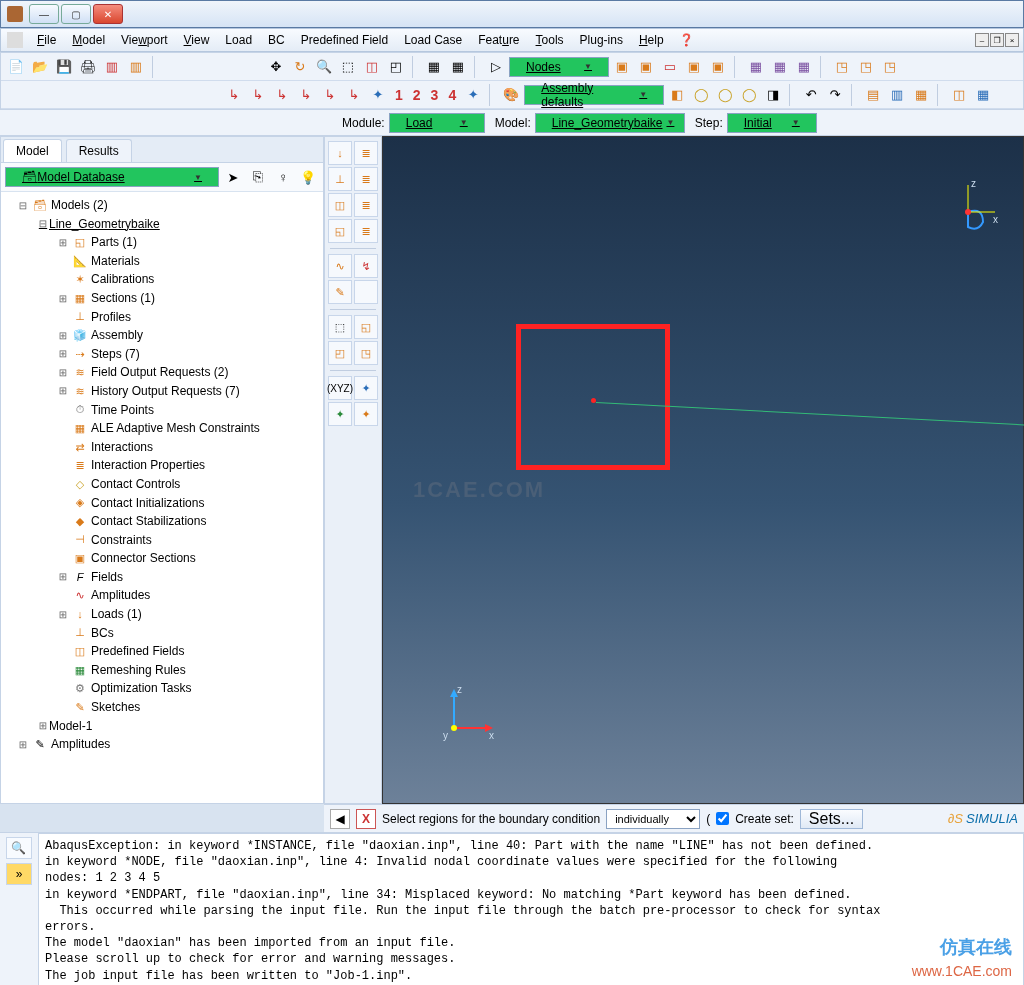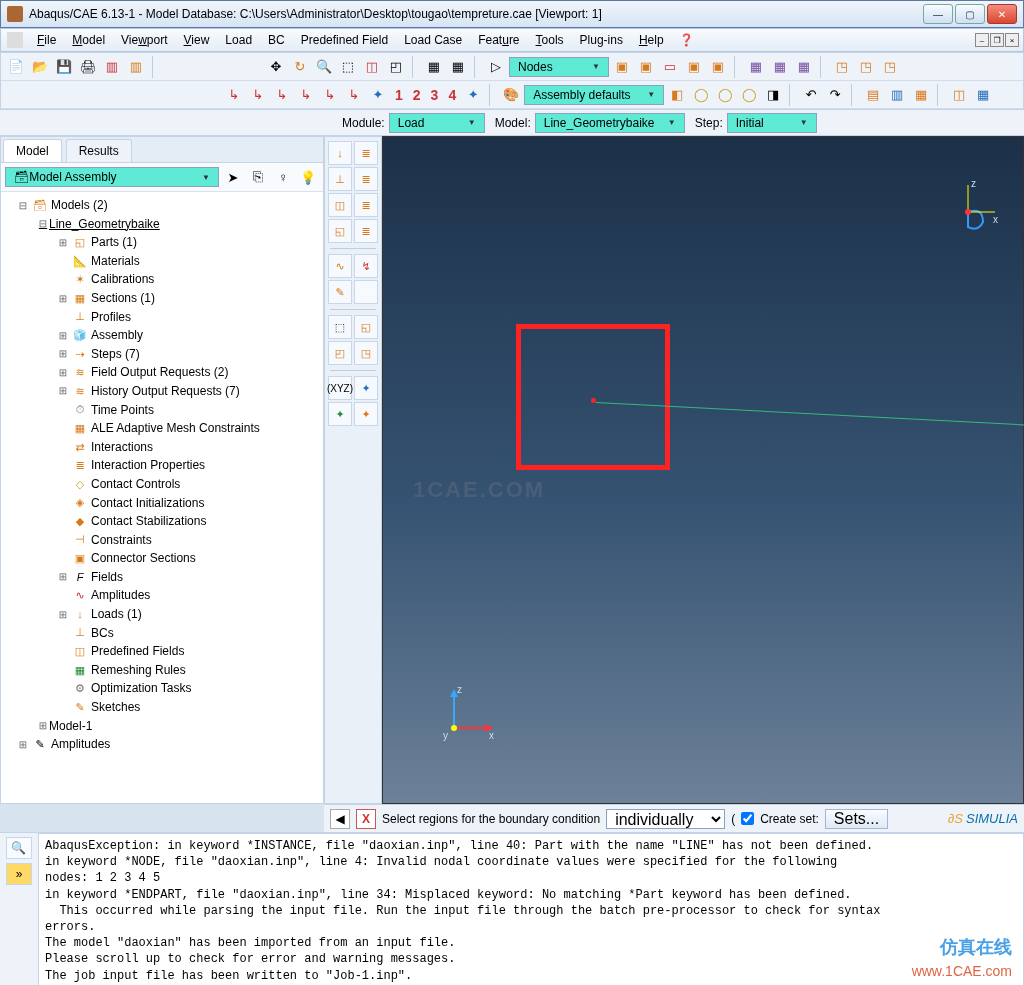--- a/index.html
+++ b/index.html
@@ -17,21 +17,21 @@
 .menubar .menuitem { padding: 18px 8px; color:#000; cursor:default; }
 .menubar .menuitem u { text-decoration: underline; }
 .menubar .small-winbtns { margin-left:auto; display:flex; gap:1px; }
 .menubar .sw { width:14px; height:14px; border:1px solid #888; background:#eee; font-size:8px; display:flex; align-items:center; justify-content:center; }
 
 .toolbars { background:#eef3fa; border:1px solid #c5d3e6; }
 .trow { display:flex; align-items:center; height:28px; padding:0 4px; gap:2px; border-bottom:1px solid #d0dced; }
 .tbtn { width:22px; height:22px; border:1px solid transparent; display:flex; align-items:center; justify-content:center; font-size:13px; }
 .tsep { width:6px; height:22px; border-left:1px solid #c0cde0; margin:0 3px; }
 .red-num { color:#c33; font-weight:bold; font-size:14px; padding:0 4px; }
-.combo { height:20px; border:1px solid #8aa2c2; background:#5eead4; display:flex; align-items:center; padding:0 8px; font-size:12px; }
+.combo { height:20px; border:1px solid #8aa2c2; background:#22c55e; display:flex; align-items:center; padding:0 16px; font-size:12px;text-decoration:underline; }
 .combo .arrow { margin-left:auto; font-size:8px; color:#333; padding-left:4px; }
 
 .context-row { height:26px; background:#eef3fa; display:flex; align-items:center; padding:0 6px 0 336px; gap:4px; font-size:12px; border-bottom:1px solid #c5d3e6; }
 .context-row label { margin-left:6px; }
 
 .main { display:flex; height: 668px; }
 .left-panel { width: 324px; background:#f8fafd; border:1px solid #c5d3e6; display:flex; flex-direction:column; }
 .tabstrip { display:flex; background:#e4ecf6; border-bottom:1px solid #c5d3e6; }
 .tab { padding:4px 12px; border:1px solid #c5d3e6; border-bottom:none; background:#eef3fa; margin:2px 2px 0 2px; border-radius:3px 3px 0 0; font-size:12px; }
 .tab.active { background:#fff; font-weight:normal; }
@@ -52,39 +52,38 @@
 .red-box { position:absolute; left:133px; top:187px; width:154px; height:146px; border:5px solid #f22; }
 .red-dot { position:absolute; left:208px; top:261px; width:5px; height:5px; background:#f22; border-radius:50%; }
 .green-line { position:absolute; left:213px; top:265px; width:430px; height:14px; border-top:1px solid #3b7; transform:rotate(3deg); transform-origin:left top; }
 .watermark { position:absolute; left:30px; top:340px; color:#4a5f77; font-size:22px; font-weight:bold; letter-spacing:2px; }
 .triad-small { position:absolute; left:56px; bottom:60px; }
 .triad-big { position:absolute; right:20px; top:40px; }
 
 .status-row { height:28px; background:#eef3fa; border-top:1px solid #c5d3e6; display:flex; align-items:center; padding:0 6px; gap:6px; font-size:12px; }
 .status-row .arrow-btn { width:20px; height:20px; border:1px solid #aaa; background:#fff; display:flex; align-items:center; justify-content:center; }
 .status-row .x-btn { width:20px; height:20px; border:1px solid #c55; background:#fff; color:#c33; display:flex; align-items:center; justify-content:center; font-weight:bold; }
-.status-row .combo2 { height:20px; border:1px solid #8aa2c2; background:#fff; padding:0 14px 0 4px; font-size:16px; }
+.status-row .combo2 { height:20px; border:1px solid #8aa2c2; background:#fff; padding:0 14px 0 4px; font-size:11px; }
 .status-row button.sets { height:20px; padding:0 8px; border:1px solid #9fb8d8; background:linear-gradient(#fafcff,#dfe9f5); font-size:16px; }
 .simulia { margin-left:auto; color:#0a6eaa; font-style:italic; font-size:13px; display:flex; align-items:center; gap:3px; }
 
 .console-area { display:flex; height:191px; border-top:1px solid #c5d3e6; }
 .console-side { width:38px; background:#eef3fa; display:flex; flex-direction:column; align-items:center; padding:4px 0; gap:4px; }
 .cs-btn { width:26px; height:22px; border:1px solid #c8d6ea; background:#f8fbff; display:flex; align-items:center; justify-content:center; font-size:12px; }
 .cs-btn.yellow { background:#ffd966; }
 .console { flex:1; background:#fff; font-family: "Courier New", monospace; font-size:12px; line-height:1.35; padding:4px 6px; overflow:auto; white-space:pre-wrap; color:#000; border:1px solid #c5d3e6; }
 
 
 .ic-orange{color:#d97a1a;} .ic-blue{color:#2a6db8;} .ic-green{color:#2a8a3a;} .ic-red{color:#c33;} .ic-purple{color:#7a4fa0;} .ic-yellow{color:#c9a227;} .ic-gray{color:#777;}
 </style>
 </head>
 <body>
 
 <div class="titlebar">
   <div class="icon"></div>
-  <div class="title">Abaqus/CAE 6.13-1 - Model Database: C:\Users\Administrator\Desktop\tougao\tempreture.cae [Viewport: 1]</div>
   <div class="winbtns">
     <div class="winbtn">—</div>
     <div class="winbtn">▢</div>
     <div class="winbtn close">✕</div>
   </div>
 </div>
 
 <div class="menubar">
   <div class="mb-icon"></div>
   <div class="menuitem"><u>F</u><span title="File">ile</span></div>
@@ -205,21 +204,21 @@
 <div class="main">
 
   <div class="left-panel">
     <div class="tabstrip">
       <div class="tab active">Model</div>
       <div class="tab">Results</div>
     </div>
     <div class="left-tool">
       <div class="combo" style="flex:1">
           <span>🗃 </span>
-          <span>Model Assembly</span>
+          <span>Model Database</span>
           <span class="arrow">▼</span>
         </div>
       <div class="tbtn">➤</div>
       <div class="tbtn">⎘</div>
       <div class="tbtn">♀</div>
       <div class="tbtn ic-yellow">💡</div>
     </div>
     <div class="tree">
       <div class="tree-row ind1">
           <span class="exp">⊟</span>

